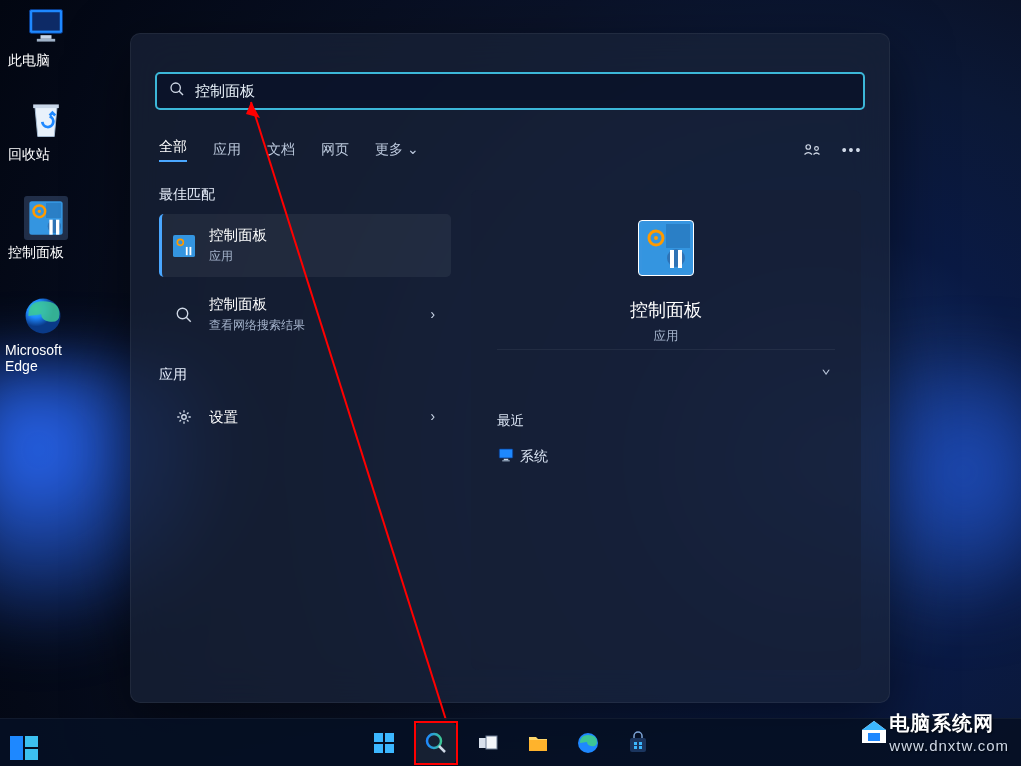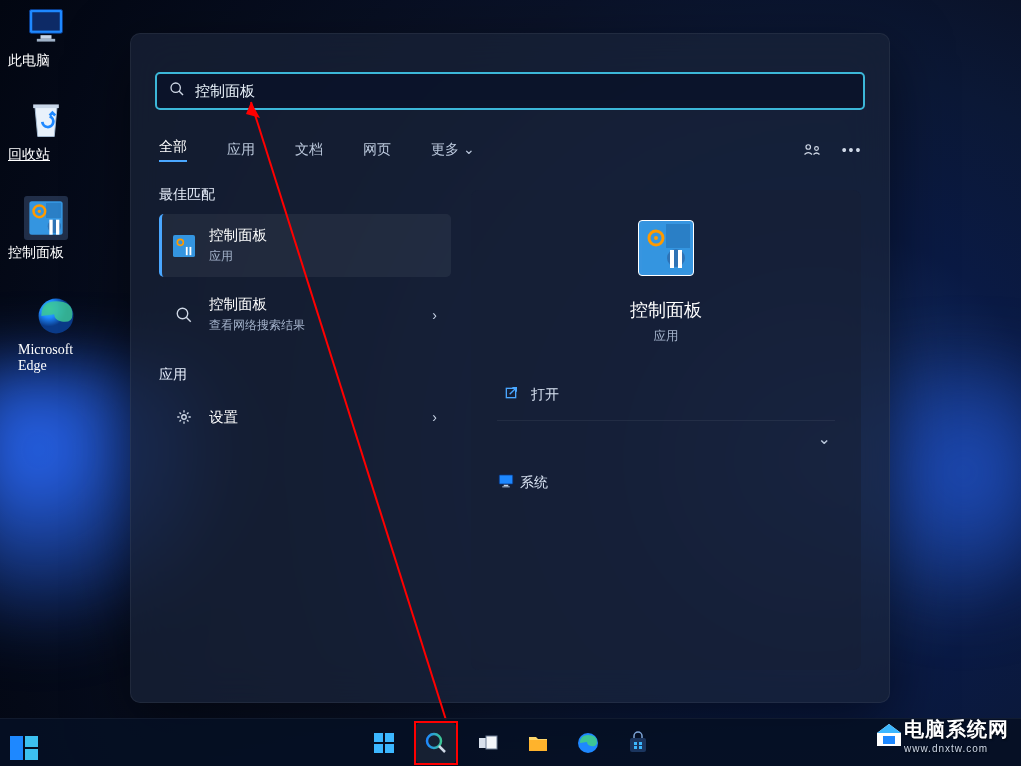--- a/index.html
+++ b/index.html
@@ -56,30 +56,30 @@
   border-radius: 5px;
   display:flex; align-items:center; padding:0 12px;
   gap:10px;
 }
 .searchbox input {
   background: transparent; border: none; outline: none; color: #eaf3fb;
   font-size: 15px; flex:1;
   font-family: inherit;
 }
 .tabs {
-  display:flex; gap: 40px; align-items:center;
+  display:flex; gap: 26px; align-items:center;
   margin: 28px 28px 0;
   font-size: 14px; color:#bcc9dd;
 }
 .tabs .tab.active { color:#fff; border-bottom:2px solid #4aa7ff; padding-bottom:4px;}
 .tabs .tab { cursor:pointer; }
 .tabs .hdr-icons { margin-left:auto; display:flex; gap:22px; color:#cfd8e6;}
 .hdr-icon { width:18px; height:18px; display:flex; align-items:center; justify-content:center;}
 
-.content { display:flex; margin-top:18px; }
+.content { display:flex; margin-top:18px;font-family:Liberation Mono, monospace; }
 .left { width: 330px; padding: 0 10px 0 28px;}
 .right { flex:1; padding: 10px 28px 0 10px; }
 
 .sec-label { font-size: 14px; color: #e7eefb; margin: 6px 0 10px; }
 
 .result-row { display:flex; align-items:center; gap:14px; padding:12px 14px; border-radius:5px; cursor:pointer; }
 .result-row.highlight { background: rgba(255,255,255,0.06); border-left:3px solid #4aa7ff; padding-left: 11px;}
 .result-row .ric { width:22px; height:22px; display:flex; align-items:center; justify-content:center;}
 .result-row .txt { display:flex; flex-direction:column; }
 .result-row .ttl { font-size:14.5px; color:#fff; }
@@ -104,21 +104,21 @@
 .arrow-svg { position:absolute; left:0; top:0; pointer-events:none; }
 
 
 .watermark {
   position:absolute; right:12px; bottom:12px;
   display:flex; align-items:center; gap:0;
   color:#fff; text-shadow:1px 1px 2px rgba(0,0,0,0.6);
 }
 .watermark .wlogo { width:30px; height:30px; }
 .watermark .wmain { font-size:20px; font-weight:600; letter-spacing:1px;}
-.watermark .wsub { font-size:10px; letter-spacing:1px; color:#cfd8e6;}
+.watermark .wsub { font-size:15px; letter-spacing:1px; color:#cfd8e6;}
 
 .dicon.sel .gly { background: rgba(120,160,220,0.25); border-radius:3px; padding:2px; }
 </style>
 </head>
 <body>
 
 <div class="bloom1"></div>
 <div class="bloom2"></div>
 
 <div class="desktop">
@@ -127,21 +127,21 @@
       <svg viewBox="0 0 48 48">
           <rect x="6" y="6" width="36" height="26" rx="2" fill="#1e88ff" stroke="#0a3a88"></rect>
           <rect x="9" y="9" width="30" height="20" fill="#0d2a66"></rect>
           <rect x="18" y="34" width="12" height="4" fill="#c8d6e8"></rect>
           <rect x="14" y="38" width="20" height="3" fill="#9fb2c8"></rect>
         </svg>
     </div>
     <div>此电脑</div>
   </div>
 
-  <div class="dicon" style="left:8px; top:98px;text-decoration:underline;">
+  <div class="dicon" style="left:8px; top:98px;">
     <div class="gly">
       <svg viewBox="0 0 48 48">
           <path d="M12 10 L36 10 L33 42 L15 42 Z" fill="#e8f1fb" stroke="#a8c0d8"></path>
           <rect x="10" y="7" width="28" height="4" fill="#c8d6e8"></rect>
           <path d="M20 26 a6 6 0 1 0 8 -6" fill="none" stroke="#1e88ff" stroke-width="3"></path>
           <path d="M28 19 l3 -3 l3 3" fill="none" stroke="#1e88ff" stroke-width="3"></path>
         </svg>
     </div>
     <div>回收站</div>
   </div>
@@ -154,21 +154,21 @@
           <circle cx="16" cy="16" r="7" fill="none" stroke="#ff9a00" stroke-width="3"></circle>
           <circle cx="16" cy="16" r="2" fill="#ff9a00"></circle>
           <circle cx="34" cy="34" r="8" fill="#2f73b5"></circle>
           <rect x="28" y="26" width="4" height="18" fill="#fff"></rect>
           <rect x="36" y="26" width="4" height="18" fill="#fff"></rect>
         </svg>
     </div>
     <div>控制面板</div>
   </div>
 
-  <div class="dicon" style="left:18px; top:294px;font-family:Liberation Serif, serif;">
+  <div class="dicon" style="left:5px; top:294px;">
     <div class="gly">
       <svg viewBox="0 0 48 48">
           <defs>
             <radialGradient id="eg" cx="30%" cy="30%">
               <stop offset="0%" stop-color="#3ae0c0"></stop>
               <stop offset="50%" stop-color="#1e88ff"></stop>
               <stop offset="100%" stop-color="#0a3a88"></stop>
             </radialGradient>
           </defs>
           <circle cx="24" cy="24" r="19" fill="url(#eg)"></circle>
@@ -272,34 +272,26 @@
               <circle cx="14" cy="14" r="7" fill="none" stroke="#ff9a00" stroke-width="3"></circle>
               <circle cx="14" cy="14" r="2" fill="#ff9a00"></circle>
               <circle cx="34" cy="34" r="9" fill="#2f73b5"></circle>
               <rect x="28" y="26" width="4" height="18" fill="#fff"></rect>
               <rect x="36" y="26" width="4" height="18" fill="#fff"></rect>
             </svg>
         </div>
         <div class="right-title">控制面板</div>
         <div class="right-sub">应用</div>
 
-        <div class="action-row">
-          <span>
-            <svg width="16" height="16" viewBox="0 0 24 24">
-                <rect x="5" y="5" width="14" height="14" fill="none" stroke="#4aa7ff" stroke-width="2"></rect>
-                <path d="M10 14 L20 4 M14 4 h6 v6" fill="none" stroke="#4aa7ff" stroke-width="2"></path>
-              </svg>
-          </span>
-          <span>打开</span>
-        </div>
         <div class="divider"></div>
         <div style="display:flex; justify-content:flex-end; padding:8px 4px;">
           <span style="color:#b9c6d9;">⌄</span>
         </div>
 
+        <div class="recent-label">最近</div>
         <div class="recent-item">
           <span>
             <svg width="18" height="18" viewBox="0 0 24 24">
                 <rect x="3" y="4" width="18" height="12" rx="1" fill="#1e88ff" stroke="#0a3a88"></rect>
                 <rect x="9" y="17" width="6" height="2" fill="#c8d6e8"></rect>
                 <rect x="7" y="19" width="10" height="1.5" fill="#9fb2c8"></rect>
               </svg>
           </span>
           <span>系统</span>
         </div>

